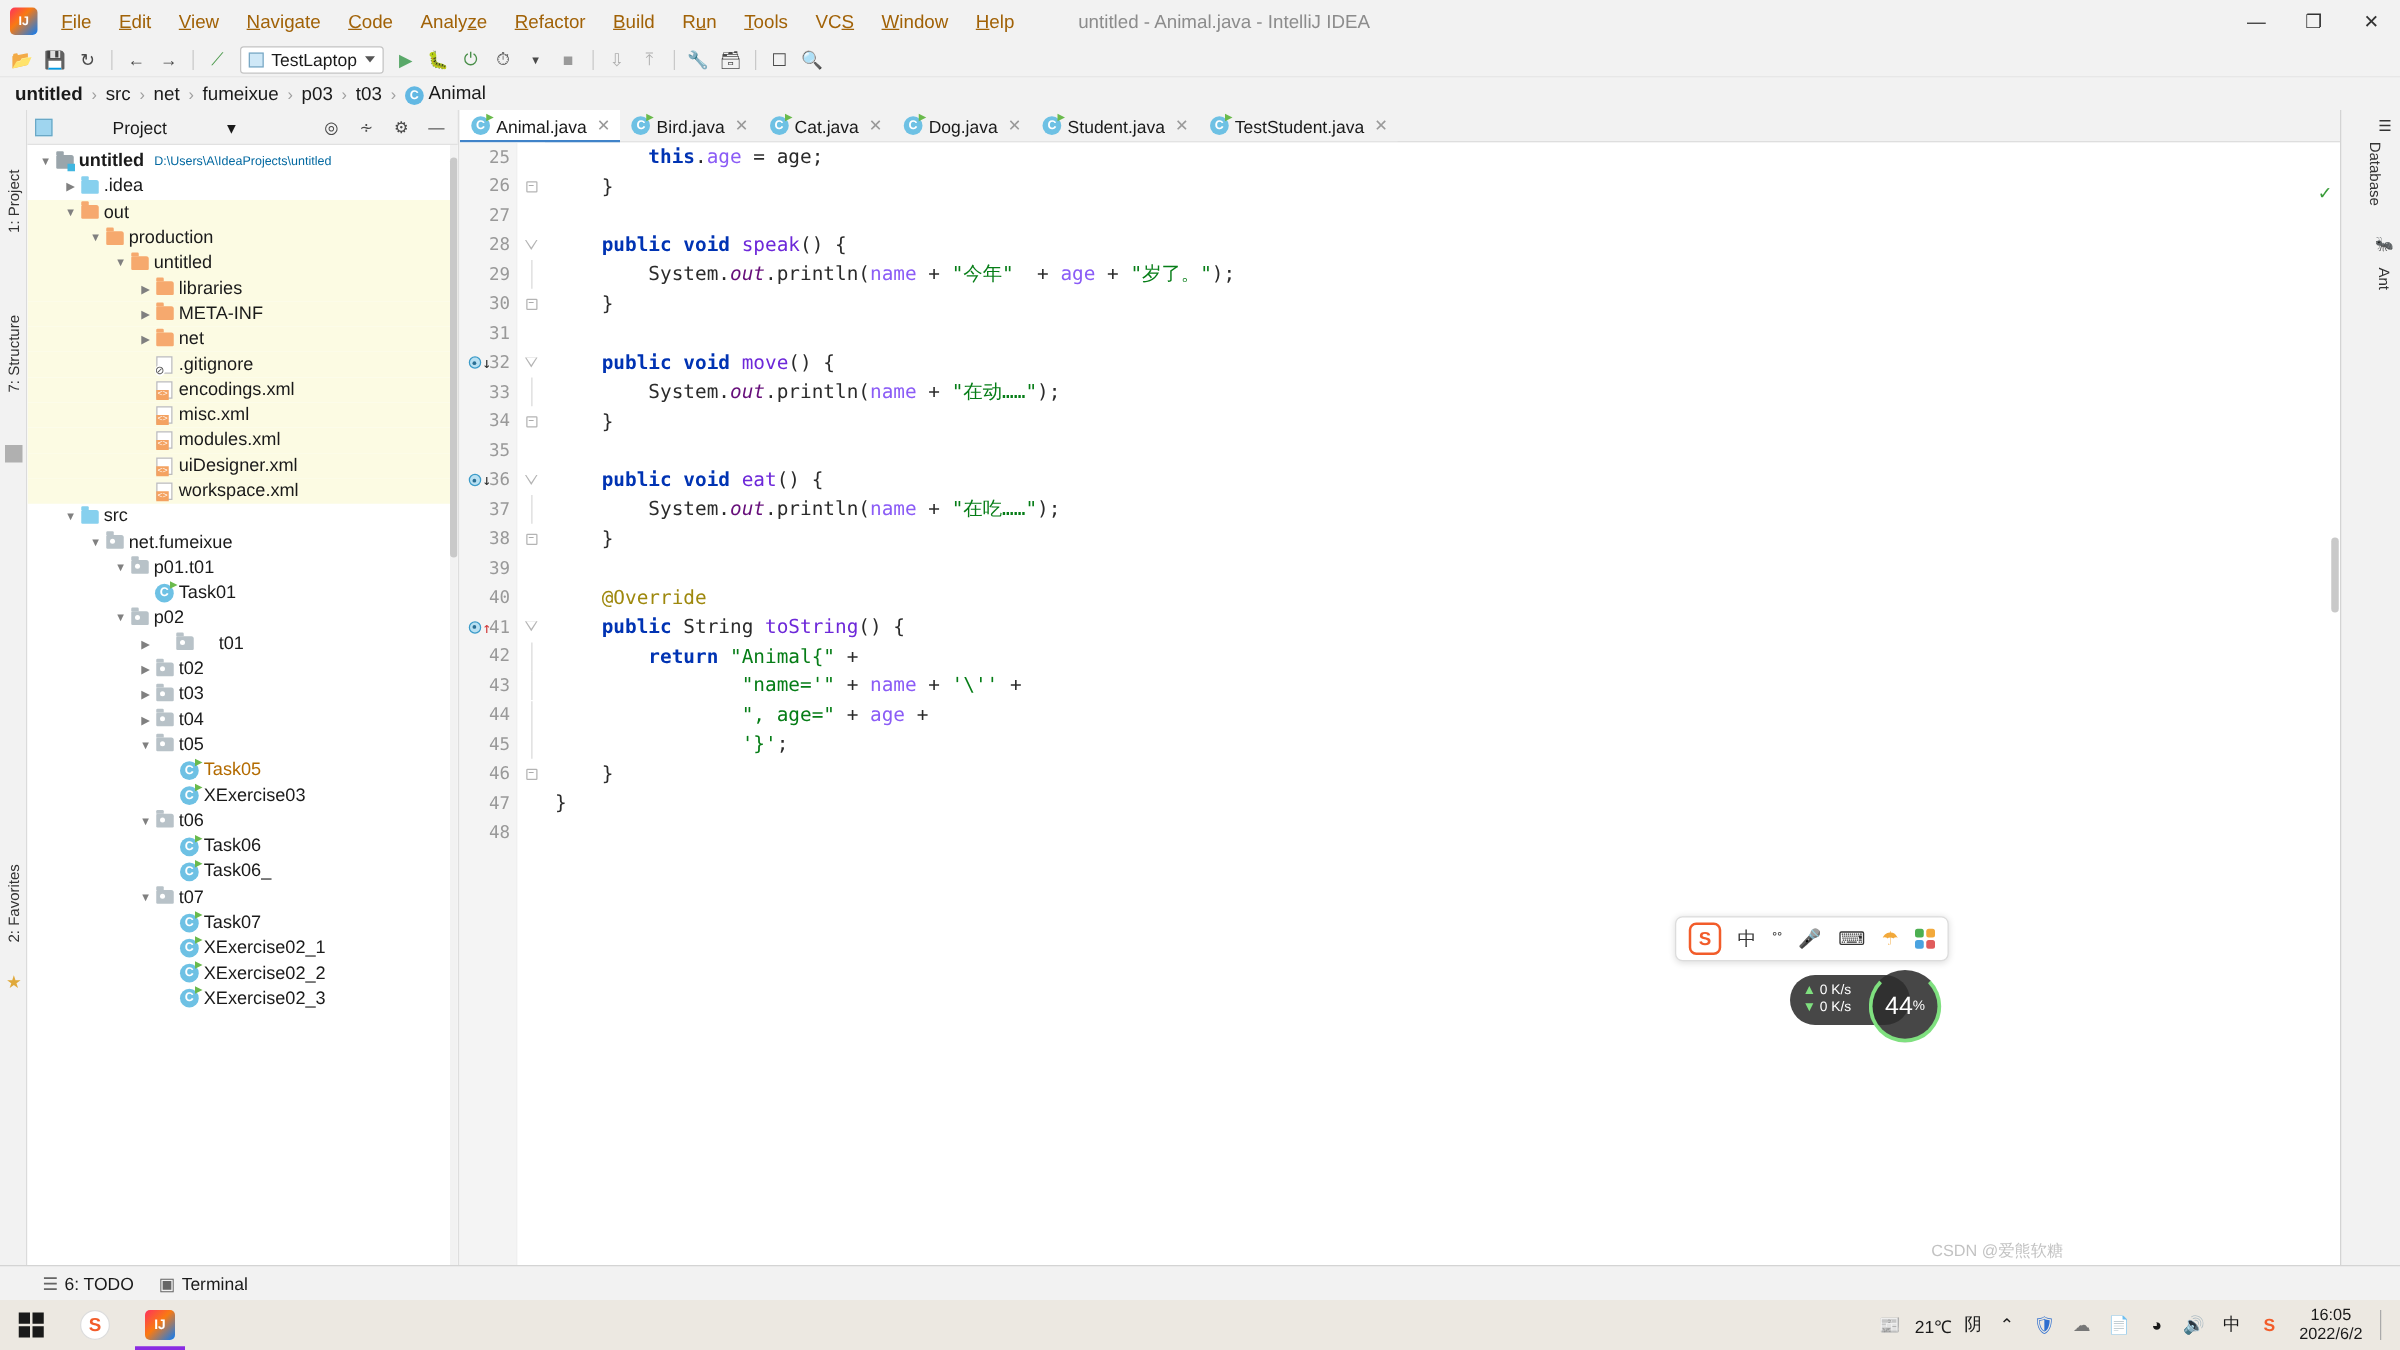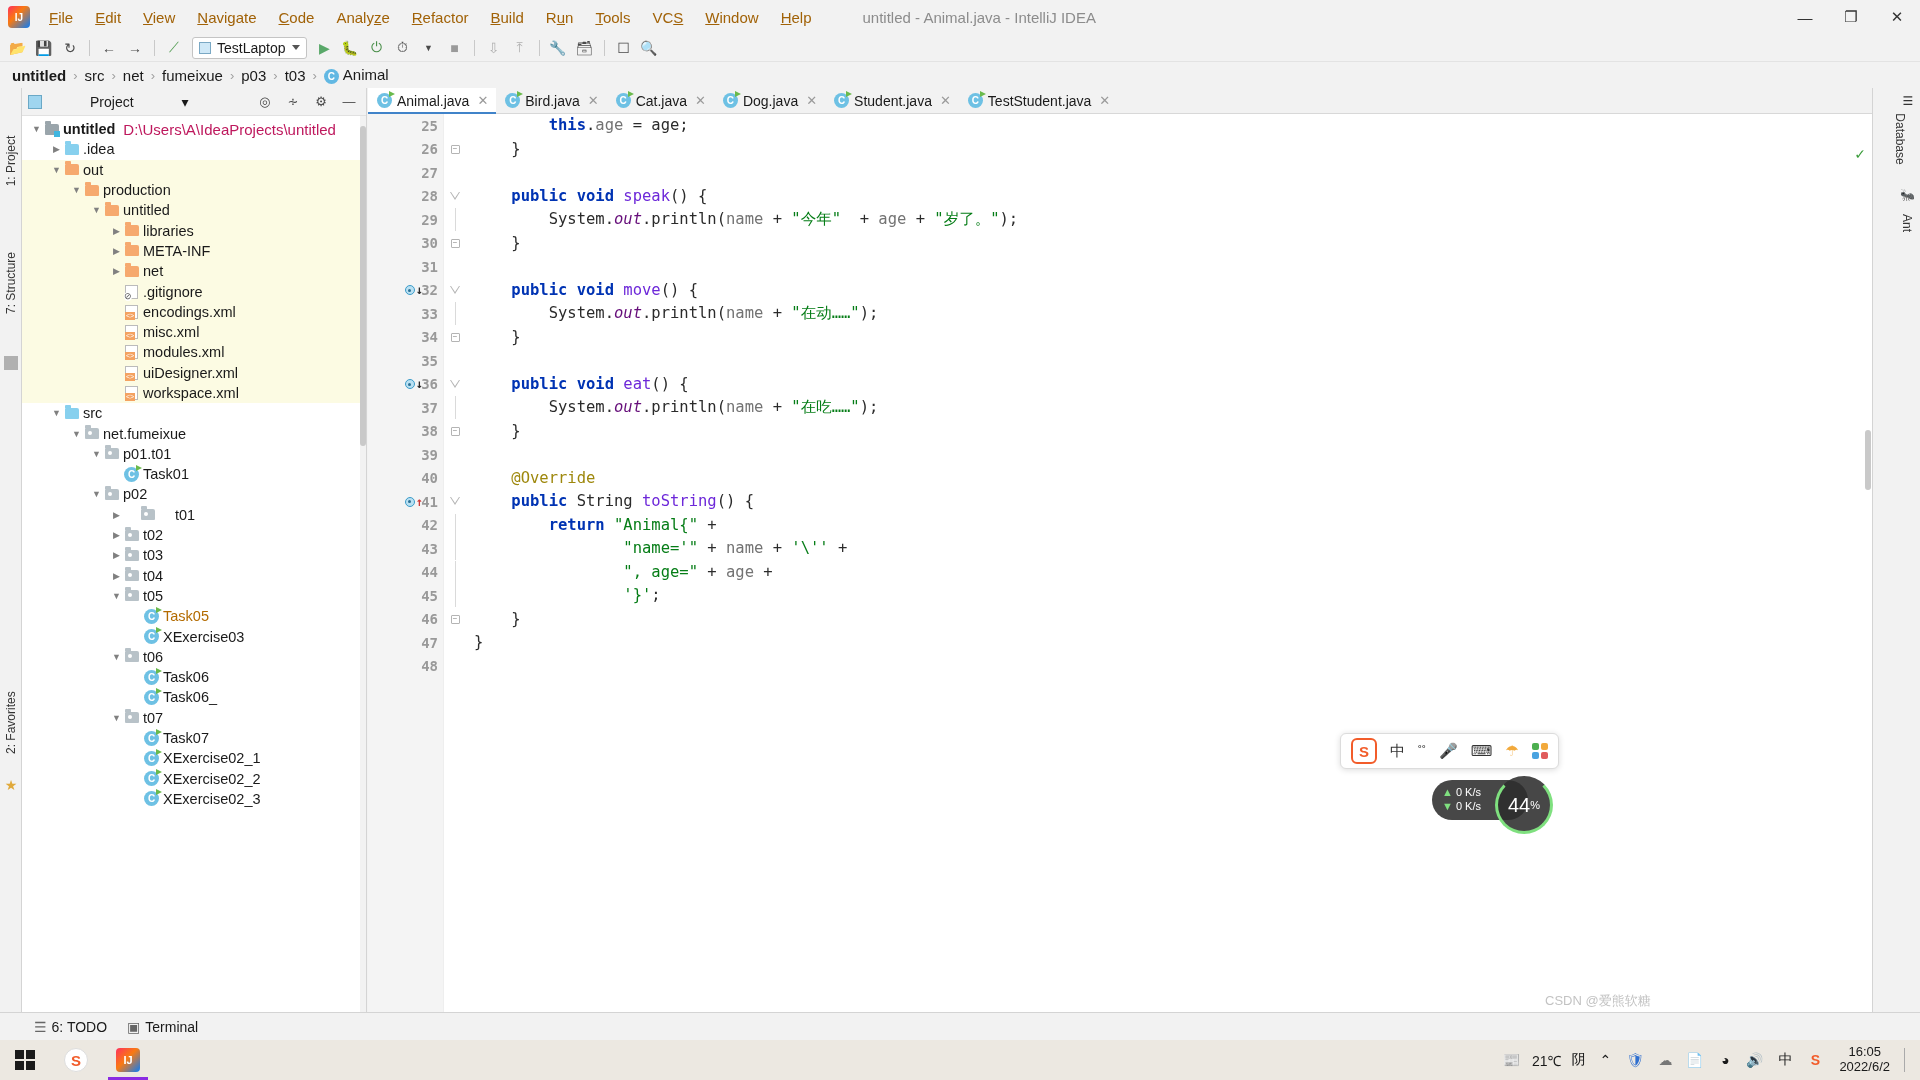--- a/index.html
+++ b/index.html
@@ -104,21 +104,21 @@
     height:20.3px; display:flex; align-items:center; white-space:nowrap;
     font-size:14.5px; padding-right:4px;
   }
   .tree-row.hl { background:#fcfbe3; }
   .arrow { width:13px; flex:none; display:flex; align-items:center; justify-content:center; color:#808080; font-size:9px;}
   .arrow.open::before{ content:"\25BC"; }
   .arrow.closed::before{ content:"\25B6"; }
   .nodeicon{ width:17px; flex:none; display:flex; align-items:center; justify-content:center; }
   .lbl{ padding-left:3px; }
   .lbl.bold{ font-weight:bold; }
-  .path-txt{ color:#be185d; padding-left:8px; font-size:15px; }
+  .path-txt{ color:#0369a1; padding-left:8px; font-size:10px; }
   .folder { width:14px;height:11px;background:#f6a96e;border-radius:1px 2px 1px 1px; position:relative;}
   .folder::before{content:"";position:absolute;top:-3px;left:0;width:6px;height:3px;background:#f6a96e;border-radius:1px 1px 0 0;}
   .folder.blue{ background:#87d0ee; }
   .folder.blue::before{ background:#87d0ee; }
   .folder.gray{ background:#b8c2c8; }
   .folder.gray::before{ background:#b8c2c8; }
   .folder.gray::after{content:"";position:absolute;top:3px;left:3px;width:4px;height:4px;background:#fff;border-radius:50%;}
   .folder.proj{ background:#9aa5ab;}
   .folder.proj::before{ background:#9aa5ab;}
   .folder.proj::after{content:"";position:absolute;right:-1px;bottom:-2px;width:6px;height:6px;background:#40b6e0;}
@@ -150,23 +150,22 @@
   .tab {
     display:flex; align-items:center; gap:5px; padding:0 8px 0 9px;
     font-size:14px; background:#f2f2f2; position:relative; white-space:nowrap;
   }
   .tab.active { background:#fff; }
   .tab.active::after{ content:""; position:absolute; left:0; bottom:-1px; width:100%; height:2px; background:#4083c9; }
   .tab .x { color:#9a9a9a; font-size:13px; margin-left:3px; }
 
   .code-wrap { flex:1; position:relative; overflow:hidden; background:#fff; display:flex; }
   .gutter {
-    width:76px; background:#f4f4f4; flex:none; position:relative;
+    width:46px; background:#f4f4f4; flex:none; position:relative;
     border-right:1px solid #eee;
-    font-weight:bold;
   }
   .gutter-line{
     height:23.5px; display:flex; align-items:center; justify-content:flex-end;
     padding-right:5px; color:#999; font-family:"DejaVu Sans Mono", monospace; font-size:14px;
   }
   .foldcol { width:22px; flex:none; background:#fff; position:relative; }
   .fold-line{ height:23.5px; display:flex; align-items:center; justify-content:center;}
   .fold-box{
     width:9px;height:9px;border:1px solid #b4b4b4;background:#fff;border-radius:1px;
     display:flex;align-items:center;justify-content:center;color:#888;font-size:8px;line-height:1;
@@ -191,21 +190,21 @@
 
   .codecol{ flex:1; position:relative; overflow:hidden; }
   .code-line{
     height:23.5px; line-height:23.5px; white-space:pre;
     font-family:"DejaVu Sans Mono", monospace; font-size:15.5px; padding-left:8px;
   }
   .k  { color:#0033b3; font-weight:600; }     
   .t  { color:#2b2b2b; }                       
   .f  { color:#6d28d9; }                       
   .fl { color:#660e7a; font-style:italic; }    
-  .fld{ color:#737373; }                       
+  .fld{ color:#8b5cf6; }                       
   .s  { color:#067d17; }                       
   .ann{ color:#9e880d; }
 
   .code-scroll-v{
     position:absolute; right:0; top:26px; width:8px; bottom:0; background:transparent;
   }
   .code-scroll-v .thumb{ position:absolute; right:1px; width:6px; background:#c9c9c9; border-radius:3px; }
 
   
   .inspect-ok{ position:absolute; right:6px; top:32px; color:#3a9c3a; font-size:14px;}

